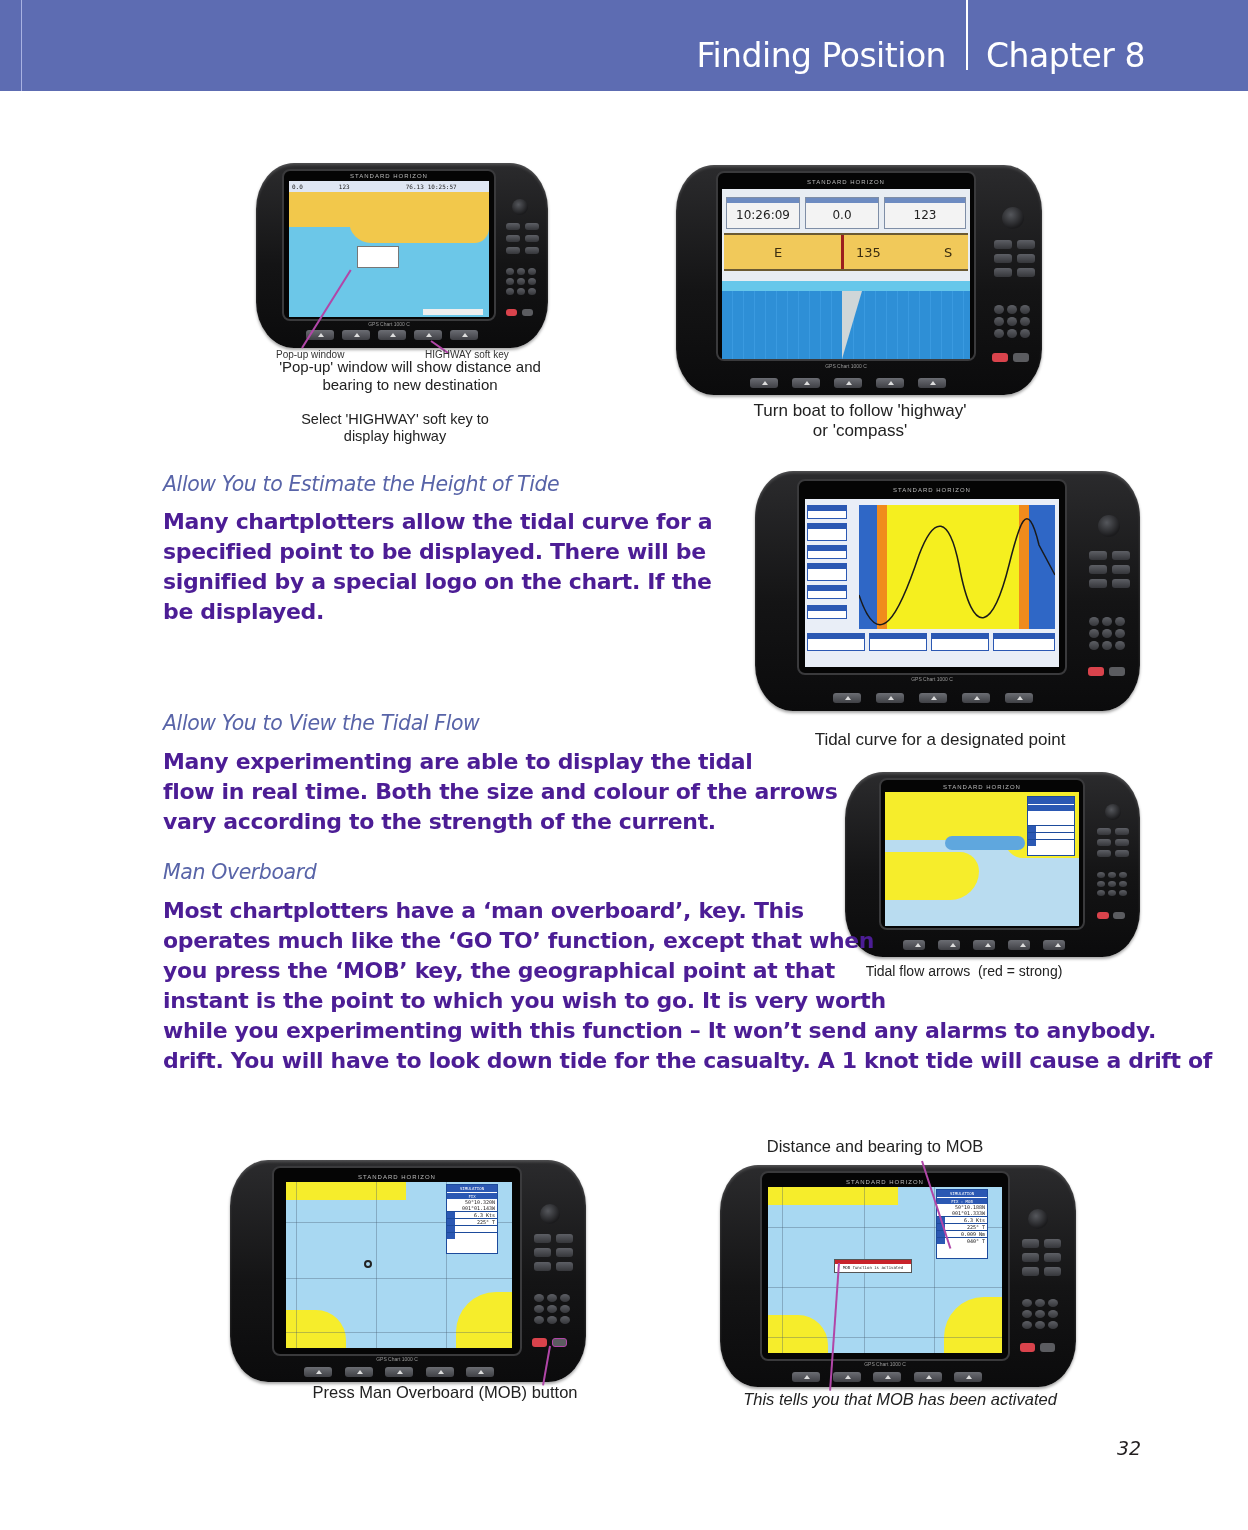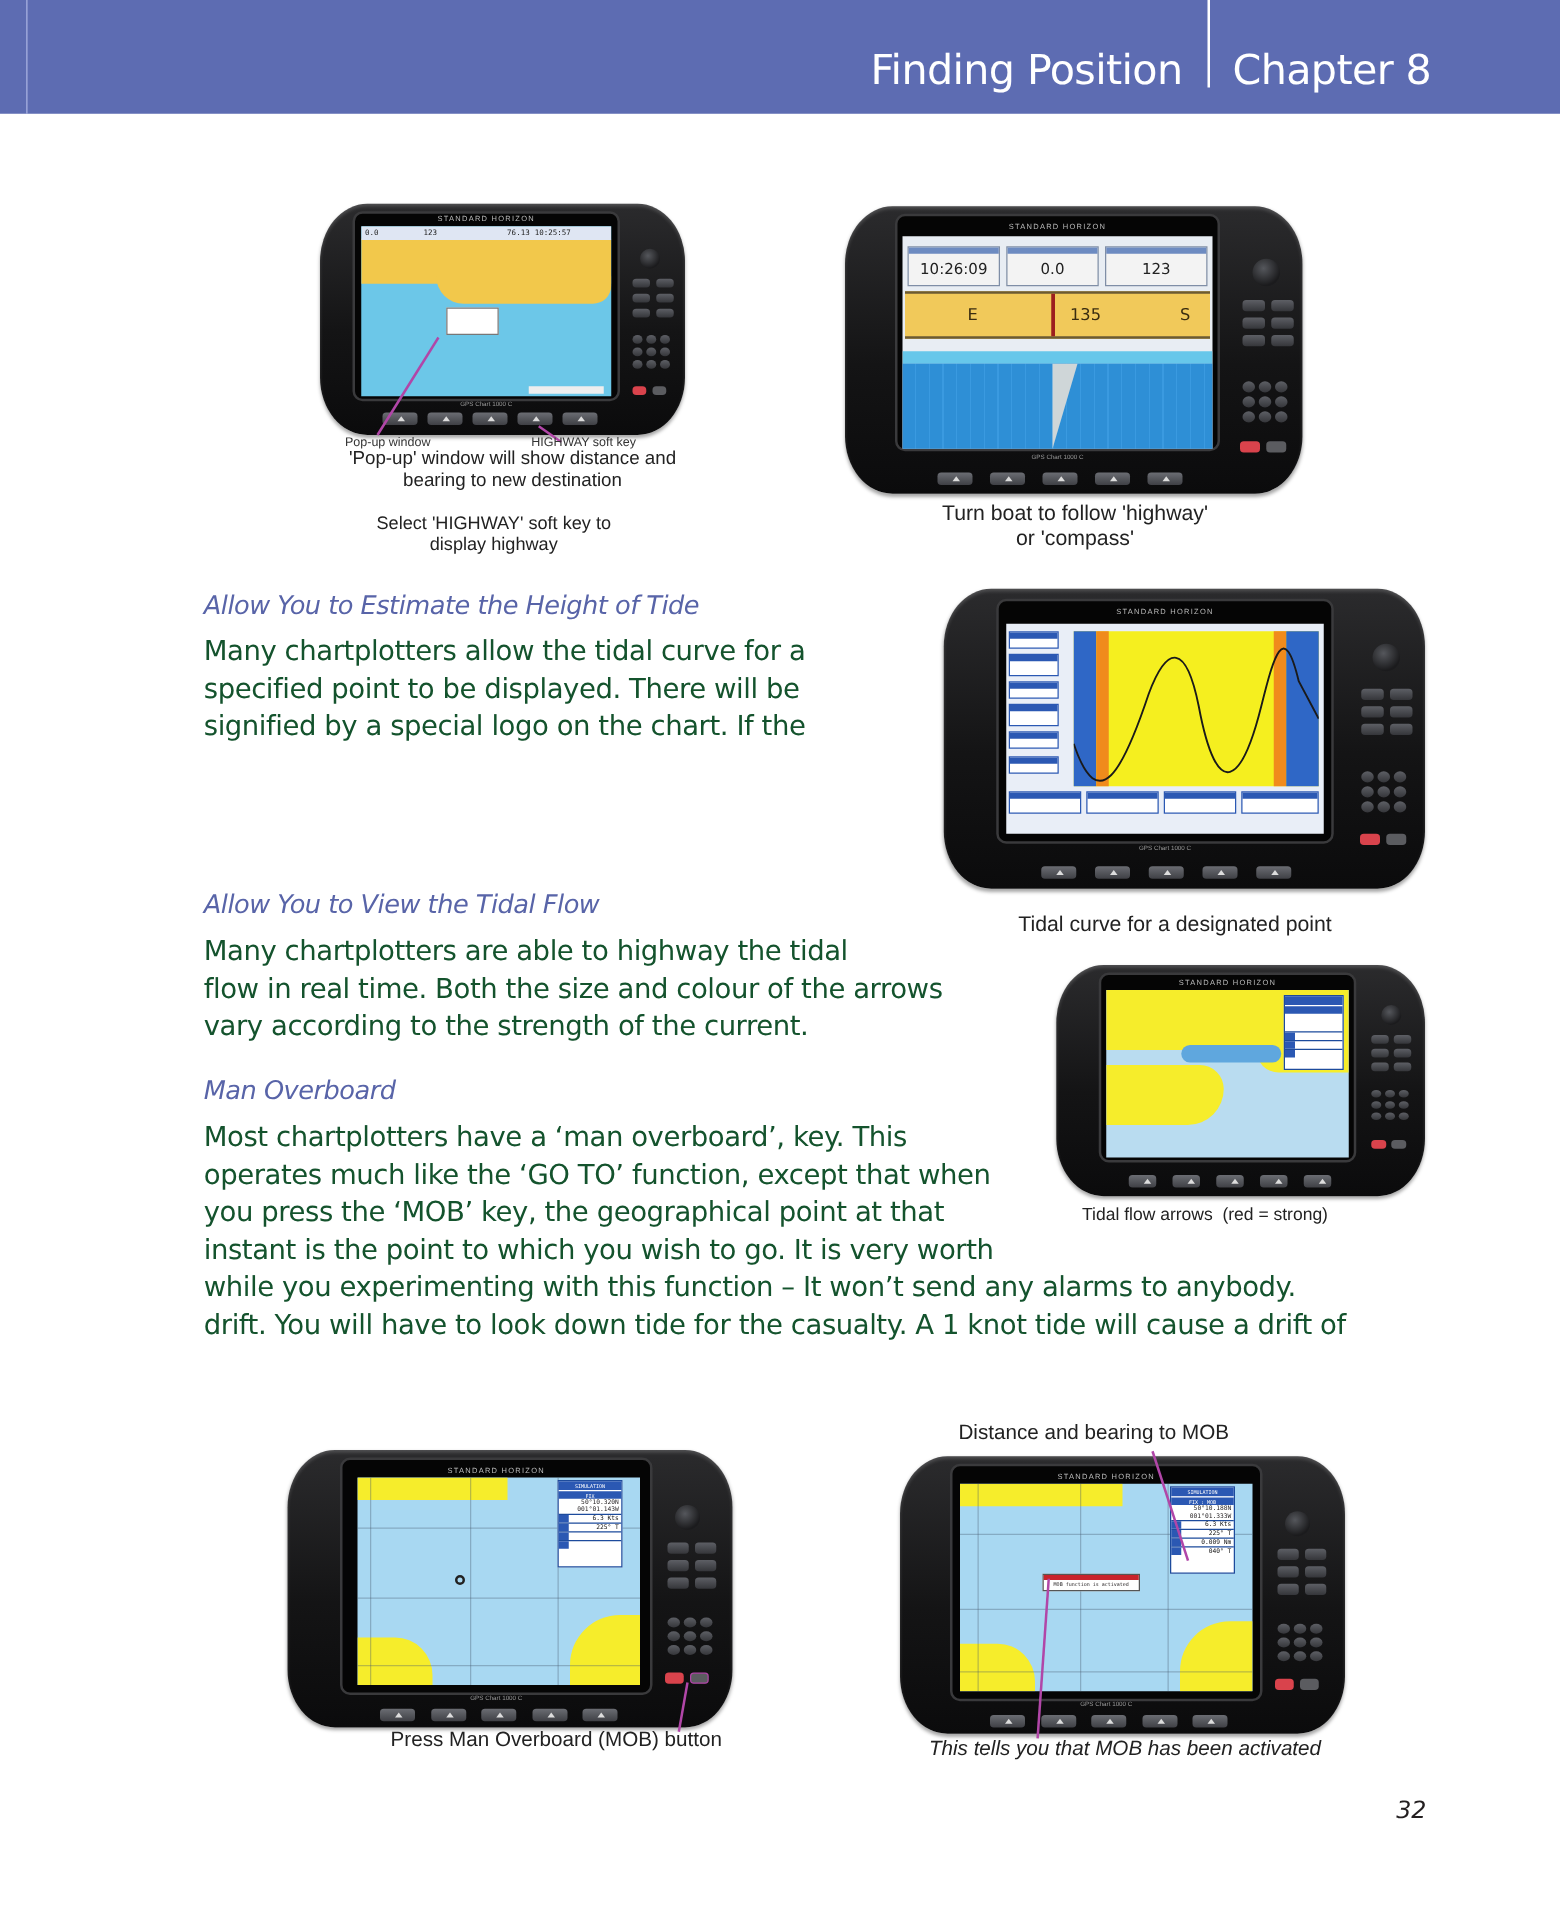--- a/index.html
+++ b/index.html
@@ -9,21 +9,21 @@
   
   .header-band { position: absolute; left: 0; top: 0; width: 1248px; height: 91px; background: #5d6cb2; }
   .header-edge { position: absolute; left: 21px; top: 0; width: 1px; height: 91px; background: #a9b2e2; }
   .header-divider { position: absolute; left: 966px; top: 0; width: 2px; height: 70px; background: #ffffff; }
   .header-section { position: absolute; top: 36px; font-family: "DejaVu Sans", sans-serif; font-size: 33px; color: #ffffff; letter-spacing: -0.5px; }
   .header-section.left { right: 302px; }
   .header-section.right { left: 986px; }
 
   
   .subhead { position: absolute; left: 163px; font-size: 20.5px; font-style: italic; color: #5864a8; letter-spacing: -0.4px; }
-  .para { position: absolute; left: 163px; font-size: 22px; line-height: 30px; color: #14532d; letter-spacing: -0.35px; }
+  .para { position: absolute; left: 163px; font-size: 22px; line-height: 30px; color: #4c1d95; letter-spacing: -0.35px; font-weight: bold; }
   .para .ln { display: block; white-space: nowrap; }
   .para .ln.indent { padding-left: 22px; }
   .para em { font-style: italic; }
 
   .caption { position: absolute; font-family: "Liberation Sans", sans-serif; color: #222; text-align: center; line-height: 1.2; }
   .tiny-label { position: absolute; font-family: "Liberation Sans", sans-serif; font-size: 10px; color: #333; }
 
   .page-number { position: absolute; left: 1117px; top: 1437px; font-size: 19px; font-style: italic; color: #231f20; }
 
   
@@ -193,20 +193,21 @@
 <div class="caption" style="left:700px;top:401px;width:320px;font-size:17px;">
   <div>Turn boat to follow 'highway'</div>
   <div>or 'compass'</div>
 </div>
 
 <div class="subhead" style="top:472px;">Allow You to Estimate the Height of Tide</div>
 <div class="para" style="top:507px;">
   <span class="ln">Many chartplotters allow the tidal curve for a</span>
   <span class="ln">specified point to be displayed. There will be</span>
   <span class="ln">signified by a special logo on the chart. If the</span>
+  <span class="ln">be displayed.</span>
 </div>
 
 <div class="device" style="left:755px;top:471px;width:385px;height:240px;">
   <div class="bezel" style="left:42px;top:8px;width:270px;height:196px;"></div>
   <div class="brand" style="top:16px;left:42px;right:73px;">STANDARD HORIZON</div>
   <div class="screen" style="left:50px;top:28px;width:254px;height:168px;background:#e9eef7;">
     <div class="tide-side" style="left:2px;top:6px;width:40px;height:14px;">
         <div class="hd"></div>
       </div>
     <div class="tide-side" style="left:2px;top:24px;width:40px;height:18px;">
@@ -274,21 +275,21 @@
       <div class="key round" style="height:9px"></div>
       <div class="key round" style="height:9px"></div>
     </div>
   <div class="key-red" style="left:333px;top:196px;width:16px;height:9px;"></div>
   <div class="key-grey" style="left:354px;top:196px;width:16px;height:9px;"></div>
 </div>
 <div class="caption" style="left:760px;top:730px;width:360px;font-size:17px;">Tidal curve for a designated point</div>
 
 <div class="subhead" style="top:711px;">Allow You to View the Tidal Flow</div>
 <div class="para" style="top:747px;">
-  <span class="ln">Many chartplotters are able to highway the tidal</span>
+  <span class="ln">Many experimenting are able to display the tidal</span>
   <span class="ln">flow in real time. Both the size and colour of the arrows</span>
   <span class="ln">vary according to the strength of the current.</span>
 </div>
 
 <div class="device" style="left:845px;top:772px;width:295px;height:185px;">
   <div class="bezel" style="left:34px;top:6px;width:206px;height:152px;"></div>
   <div class="brand" style="top:12px;left:34px;right:55px;">STANDARD HORIZON</div>
   <div class="screen" style="left:40px;top:20px;width:194px;height:134px;background:#b9dcf0;">
     <div class="land y" style="left:0;top:0;width:194px;height:48px;"></div>
     <div class="land y" style="left:0;top:60px;width:94px;height:48px;border-radius:0 40px 60px 0;"></div>

